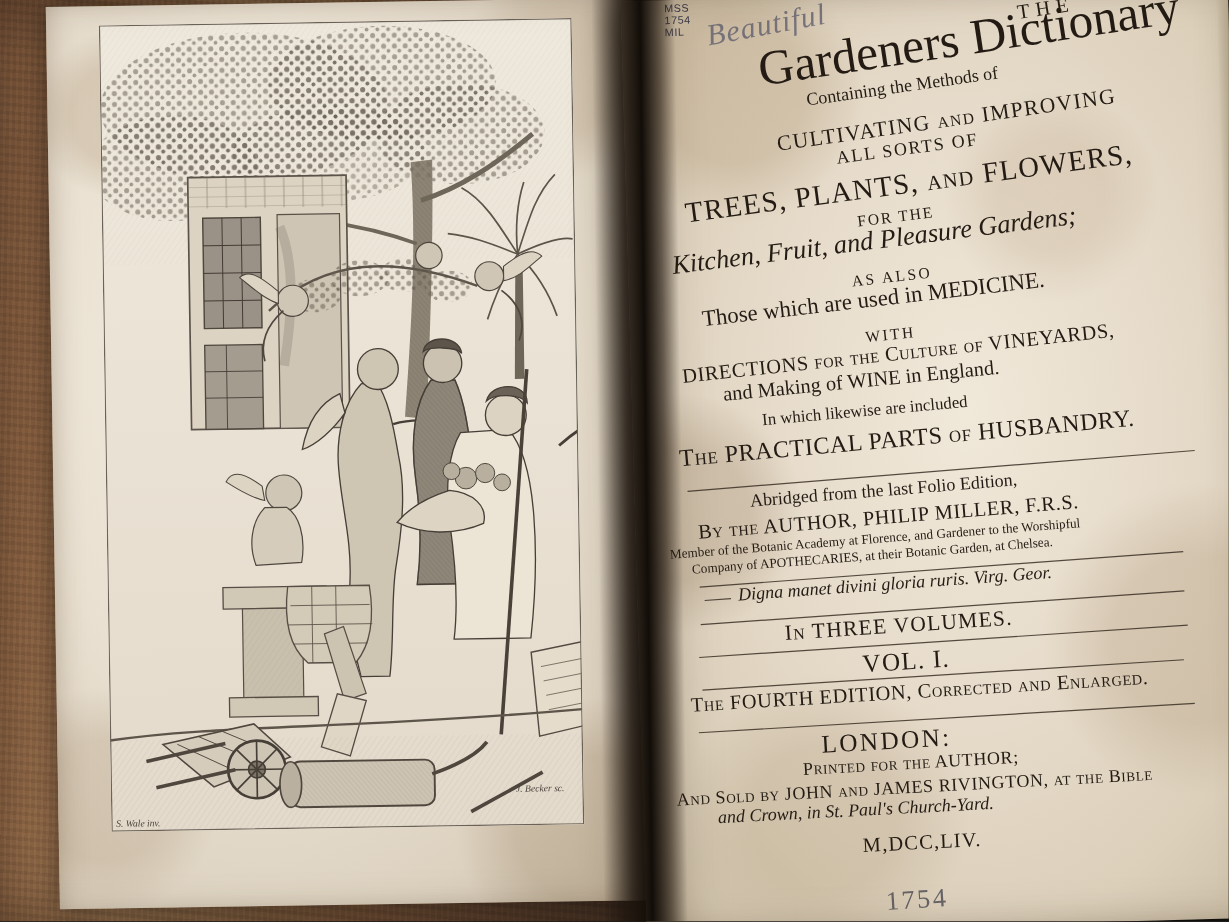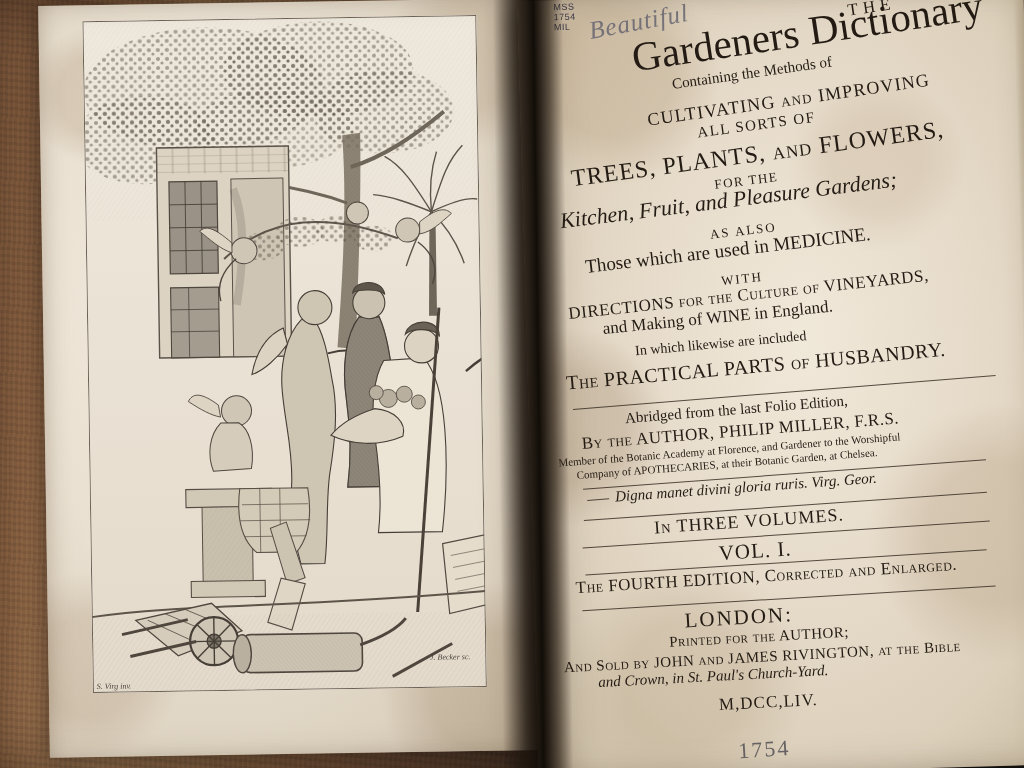--- a/index.html
+++ b/index.html
@@ -488,21 +488,21 @@
             <rect x="150" y="616" width="120" height="38" rx="8" fill="#cdc3b2" stroke="#4f473e" stroke-width="1.6"></rect>
             <rect x="150" y="616" width="120" height="38" rx="8" fill="url(#hatch2)" opacity="0.35"></rect>
             <ellipse cx="150" cy="635" rx="9" ry="19" fill="#b9b0a0" stroke="#4f473e" stroke-width="1.4"></ellipse>
             <path d="M268 628 C292 620 306 612 314 602" stroke="#4f473e" stroke-width="3" fill="none"></path>
           </g>
 
           <line x1="300" y1="660" x2="360" y2="628" stroke="#4f473e" stroke-width="3"></line>
         </svg>
       </div>
       <div class="plate-border"></div>
-      <div class="caption-left">S. Virg inv.</div>
+      <div class="caption-left">S. Wale inv.</div>
       <div class="caption-right">J. Becker sc.</div>
     </div>
 
     <div class="inner-shadow"></div>
   </div>
 
   <div class="gutter"></div>
 
   <div class="page-right">
     <div class="foxing"></div>

